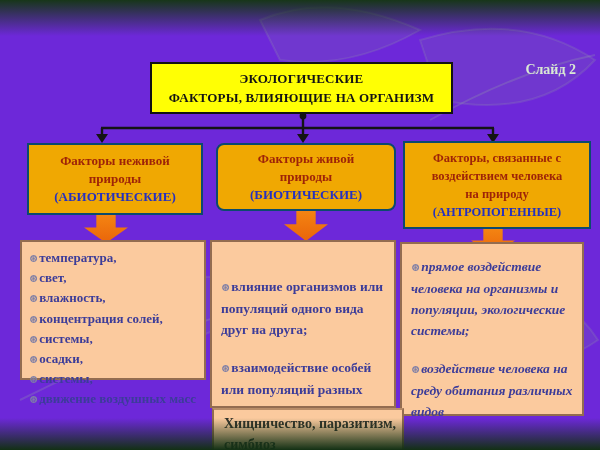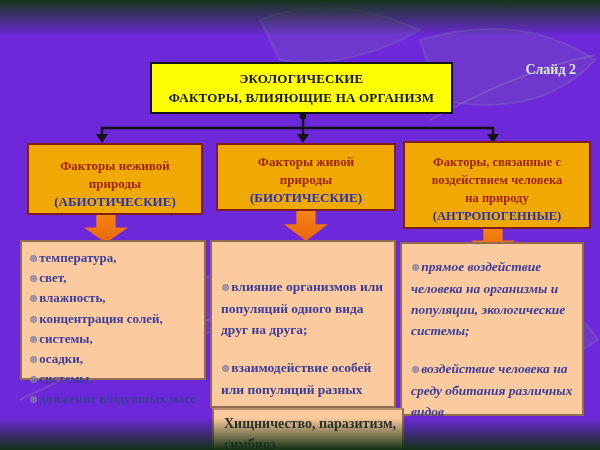--- a/index.html
+++ b/index.html
@@ -25,28 +25,28 @@
   }
   .title-box {
     position:absolute; left:150px; top:62px; width:303px; height:52px;
     background:#ffff04; border:2px solid #121212;
     display:flex; flex-direction:column; align-items:center; justify-content:center;
     text-align:center; z-index:3;
   }
   .title-box .t-line { color:#141414; font-weight:bold; font-size:13px; line-height:19px; letter-spacing:.2px; }
   .connectors { position:absolute; left:0; top:0; width:600px; height:450px; z-index:2; pointer-events:none; }
   .hdr-box {
-    position:absolute; background:#f0a802; border:2px solid #7f1d1d;
-    display:flex; flex-direction:column; align-items:center; justify-content:flex-end;
+    position:absolute; background:#f0a802; border:2px solid #0c4a6e;
+    display:flex; flex-direction:column; align-items:center; justify-content:center;
     text-align:center; z-index:3; padding:2px 24px;
   }
   .hdr-line1 { color:#9e2408; font-weight:bold; font-size:13px; line-height:18px; }
   .hdr-line2 { color:#2531c0; font-weight:bold; font-size:13px; line-height:18px; }
   .hdr-1 { left:27px; top:143px; width:176px; height:72px; }
-  .hdr-2 { left:216px; top:143px; width:180px; height:68px; }
+  .hdr-2 { left:216px; top:143px; width:180px; height:68px;border-radius:8px; }
   .hdr-3 { left:403px; top:141px; width:188px; height:88px; }
   .hdr-3 .hdr-line1, .hdr-3 .hdr-line2 { font-size:12.5px; line-height:18px; }
   .block-arrow {
     position:absolute; width:44px; z-index:2;
     background:linear-gradient(#f58612,#e9650a);
     clip-path:polygon(28% 0, 72% 0, 72% 48%, 100% 48%, 50% 100%, 0 48%, 28% 48%);
   }
   .arrow-1 { left:84px;  top:213px; height:30px; }
   .arrow-2 { left:284px; top:209px; height:32px; }
   .arrow-3 { left:471px; top:227px; height:28px; }

